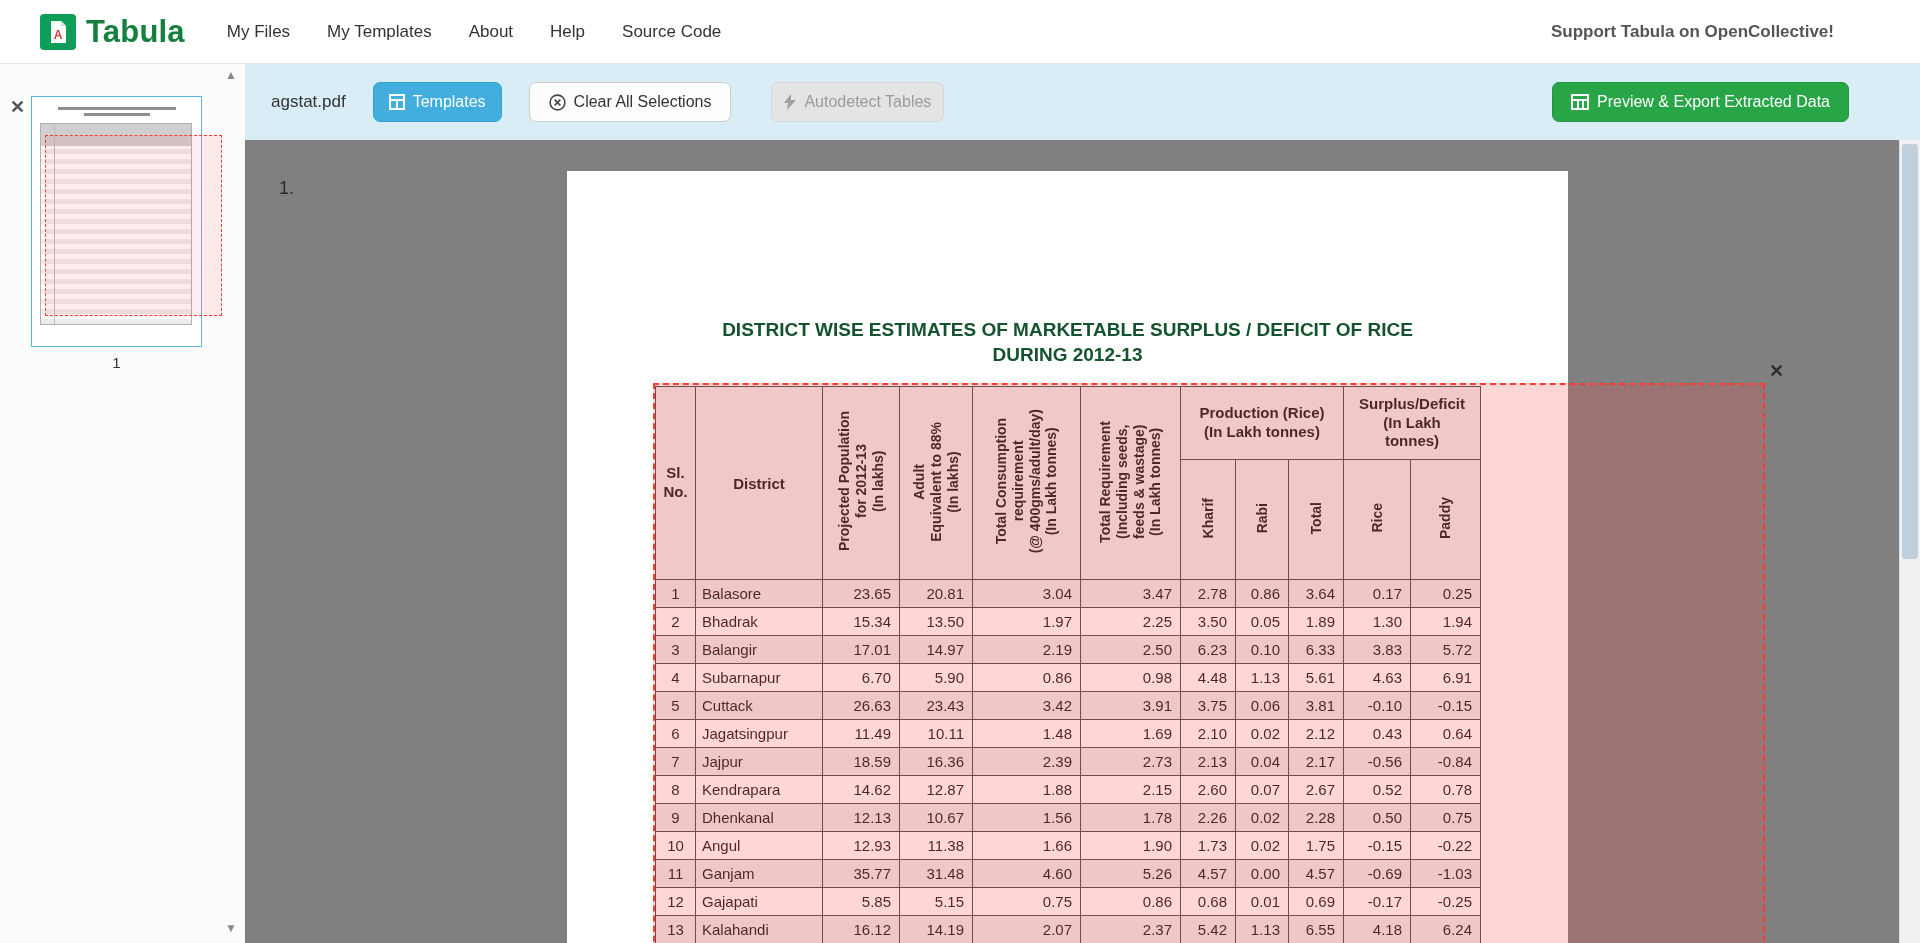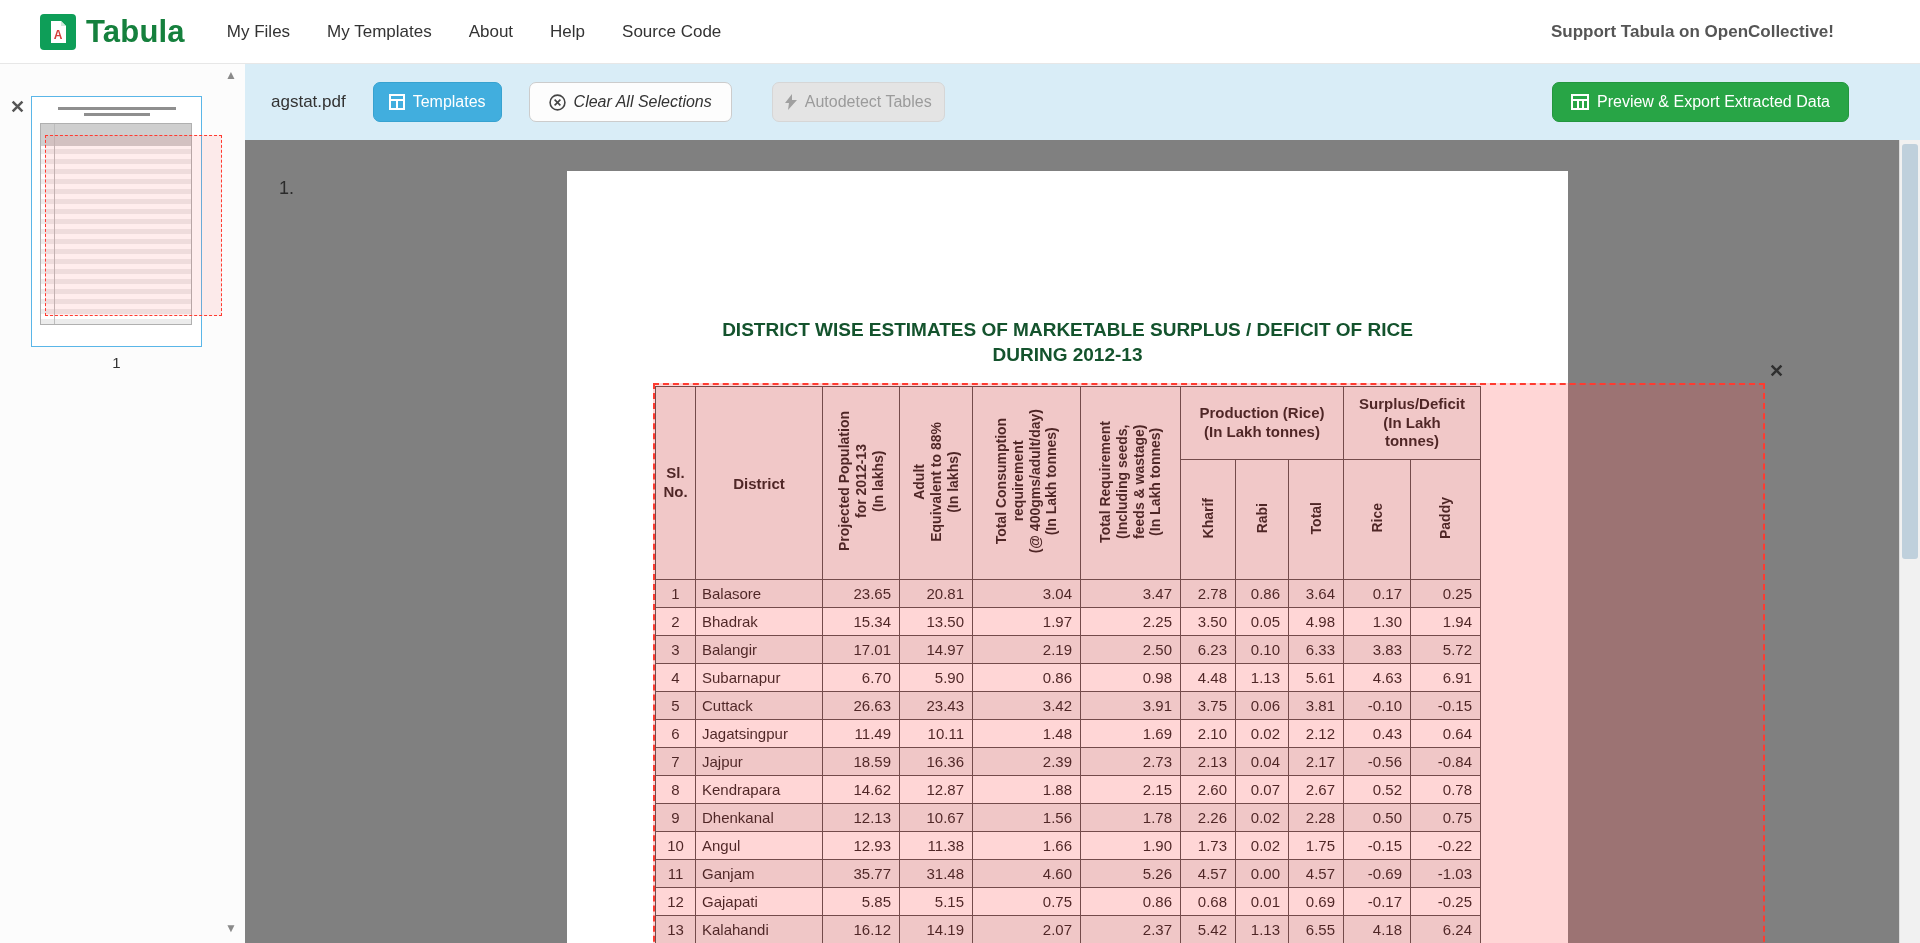--- a/index.html
+++ b/index.html
@@ -37,21 +37,21 @@
     font-size: 15px; color: #333; }
 
   
   .toolbar { position: absolute; left: 245px; top: 64px; width: 1675px; height: 76px;
     background: #d9edf7; display: flex; align-items: center; padding-left: 26px; z-index: 10; }
   .filename { font-size: 17px; color: #333; margin-right: 27px; }
   .btn { height: 40px; border-radius: 7px; display: inline-flex; align-items: center;
     font-size: 16px; font-family: "Liberation Sans", sans-serif; cursor: pointer; white-space: nowrap; }
   .btn .bicon { display: inline-flex; margin-right: 8px; align-items: center; }
   .btn-templates { background: #41aede; border: 1px solid #37a2d0; color: #ffffff; padding: 0 15px; }
-  .btn-clear { background: #fdfdfd; border: 1px solid #cccccc; color: #333; padding: 0 19px; margin-left: 27px; font-style: italic; }
+  .btn-clear { background: #fdfdfd; border: 1px solid #cccccc; color: #333; padding: 0 19px; margin-left: 27px; }
   .btn-autodetect { background: #e4e4e4; border: 1px solid #d6d6d6; color: #9b9b9b; padding: 0 12px;
     margin-left: 40px; cursor: default; }
   .btn-export { background: #28a546; border: 1px solid #23963e; color: #ffffff; padding: 0 18px;
     margin-left: auto; margin-right: 71px; }
 
   
   .canvas { position: absolute; left: 245px; top: 140px; width: 1675px; height: 803px;
     background: #808080; overflow: hidden; z-index: 4; }
   .page-label { position: absolute; left: 34px; top: 38px; font-size: 18px; color: #2b2b2b; }
   .pdf-page { position: absolute; left: 322px; top: 31px; width: 1001px; height: 1200px;
@@ -263,21 +263,21 @@
           </tr>
           <tr>
             <td class="c">2</td>
             <td class="l">Bhadrak</td>
             <td class="r">15.34</td>
             <td class="r">13.50</td>
             <td class="r">1.97</td>
             <td class="r">2.25</td>
             <td class="r">3.50</td>
             <td class="r">0.05</td>
-            <td class="r">4.98</td>
+            <td class="r">1.89</td>
             <td class="r">1.30</td>
             <td class="r">1.94</td>
           </tr>
           <tr>
             <td class="c">3</td>
             <td class="l">Balangir</td>
             <td class="r">17.01</td>
             <td class="r">14.97</td>
             <td class="r">2.19</td>
             <td class="r">2.50</td>

